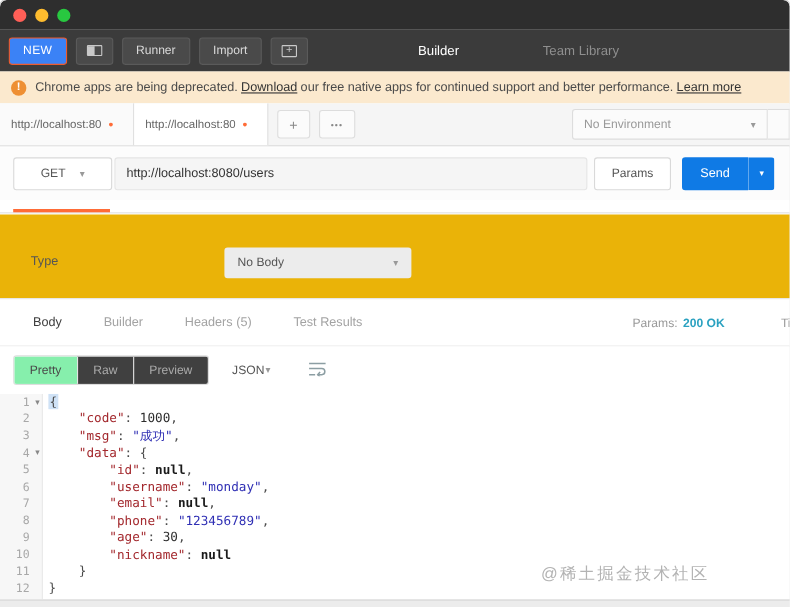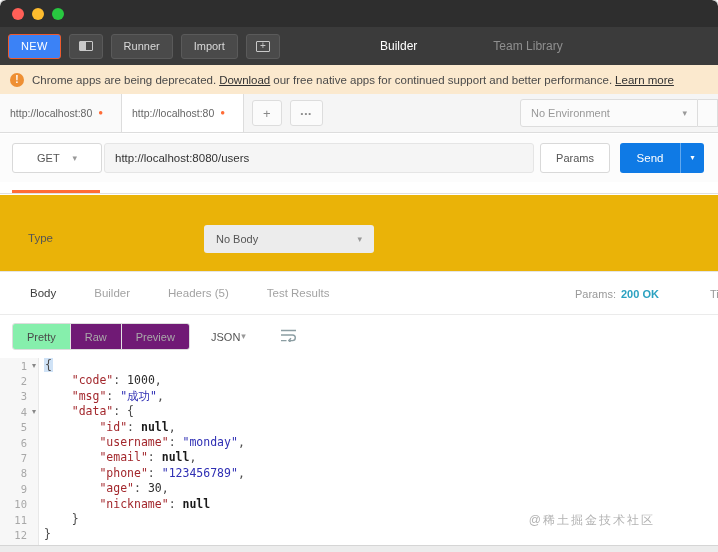--- a/index.html
+++ b/index.html
@@ -98,21 +98,21 @@
   .resp-tab.active { color:#3d3d3d; }
   .status-area { position:absolute; left:575px; top:0; height:44px; display:flex; align-items:center; gap:5px; white-space:nowrap; }
   .status-label { color:#999; font-size:11px; }
   .status-value { color:#2aa1c0; font-size:11px; font-weight:600; }
   .time-label { color:#999; font-size:11px; margin-left:46px; }
 
   
   .viewerbar { position:absolute; top:315px; left:0; right:0; height:43px; background:#fff; }
   .mode-group { position:absolute; left:12px; top:8px; height:27px; display:flex; border:1px solid #ddd;
                 border-radius:3px; overflow:hidden; }
-  .mode-btn { padding:0 14px; font-size:11px; color:#aaa; background:#701a75; border-left:1px solid #e4e4e4; }
+  .mode-btn { padding:0 14px; font-size:11px; color:#aaa; background:#404040; border-left:1px solid #e4e4e4; }
   .mode-btn:first-child { border-left:none; }
   .mode-btn.active { background:#86efac; color:#4a4a4a; }
   .lang-select { position:absolute; left:205px; top:8px; height:27px; display:flex; align-items:center; gap:1px;
                  padding:0 6px; font-size:11px; color:#555; cursor:pointer;justify-content:center; }
   .wrap-icon { position:absolute; left:280px; top:13px; display:inline-block; cursor:pointer; }
 
   
   .editor { position:absolute; top:358px; left:0; width:718px; height:187px; background:#fff; overflow:hidden; }
   .gutter-bg { position:absolute; left:0; top:0; width:39px; height:100%; background:#f7f7f7; border-right:1px solid #e8e8e8; }
   .ed-line { display:flex; height:15.4px; position:relative; }
@@ -121,21 +121,21 @@
   .ed-fold { width:9px; font-size:8px; color:#888; text-align:right; line-height:1; }
   .ed-code { white-space:pre; font-family:"DejaVu Sans Mono", monospace; font-size:11.5px; color:#333;
              padding-left:5px; line-height:15.4px; }
   .tk-k   { color:#a3282d; }
   .tk-s   { color:#2f2fb4; }
   .tk-num { color:#2d2d2d; }
   .tk-nul { color:#1a1a1a; font-weight:bold; }
   .tk-p   { color:#4a4a4a; }
   .tk-hl  { color:#4a4a4a; background:#cfe2f6; padding:0 1px; }
 
-  .watermark { position:absolute; top:512px; right:63px; color:#b3b3b3; font-size:12px; letter-spacing:2px; }
+  .watermark { position:absolute; top:512px; right:73px; color:#b3b3b3; font-size:15px; letter-spacing:2px; }
   .bottombar { position:absolute; top:545px; left:0; right:0; height:7px; background:#ececec; border-top:1px solid #d5d5d5; }
 </style>
 </head>
 <body>
 
 <div class="window">
 
   <div class="titlebar">
     <div class="traffic">
       <span class="light close"></span>

